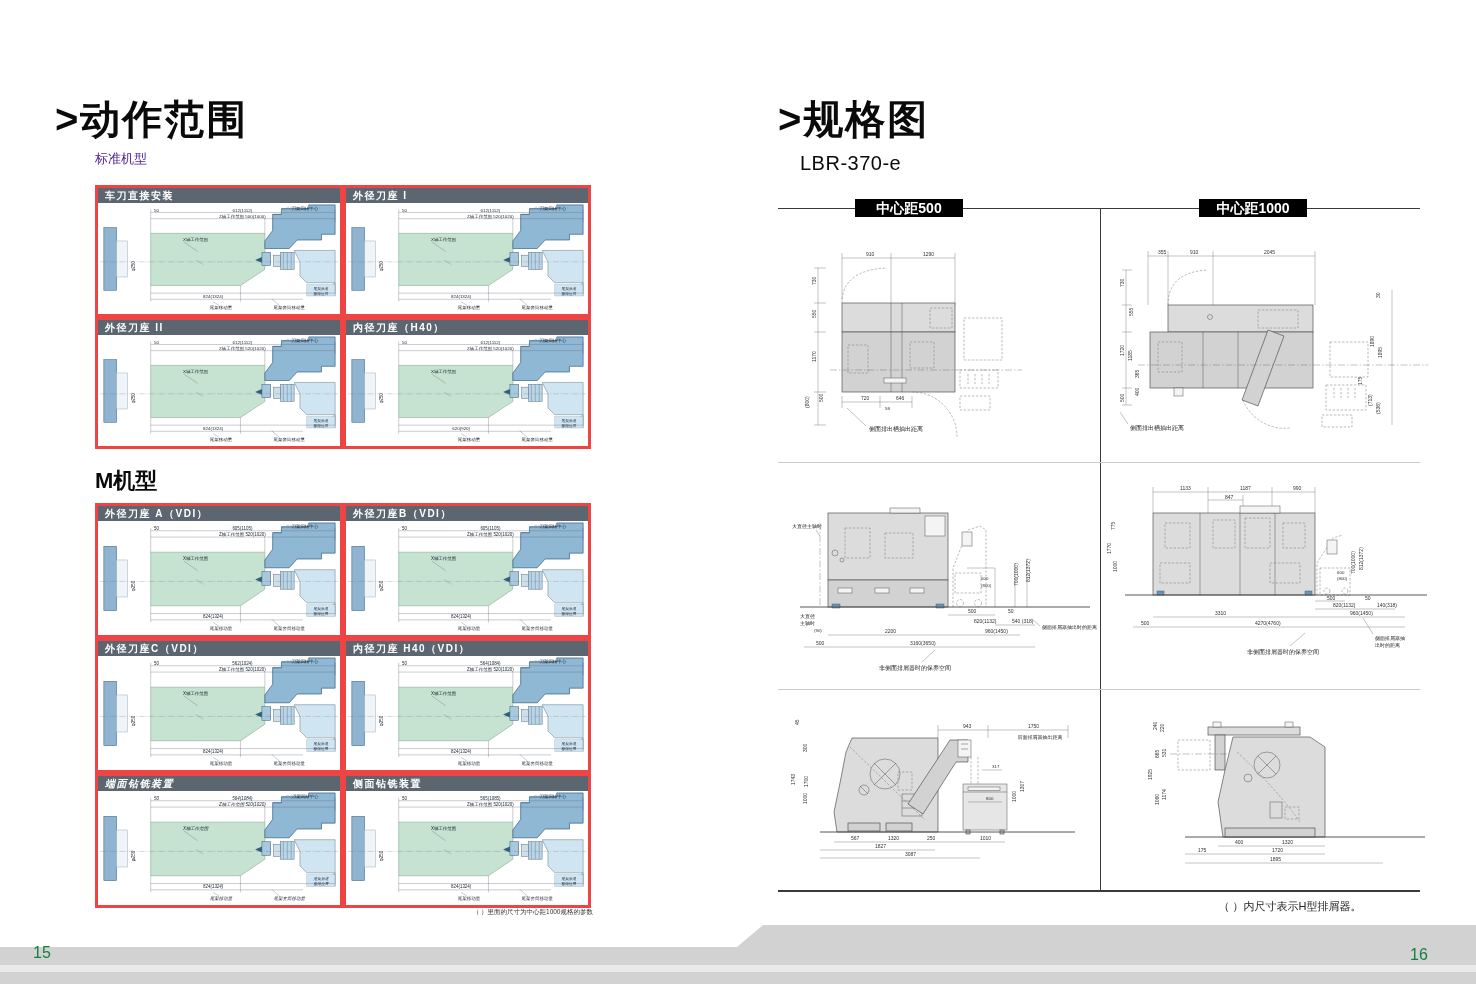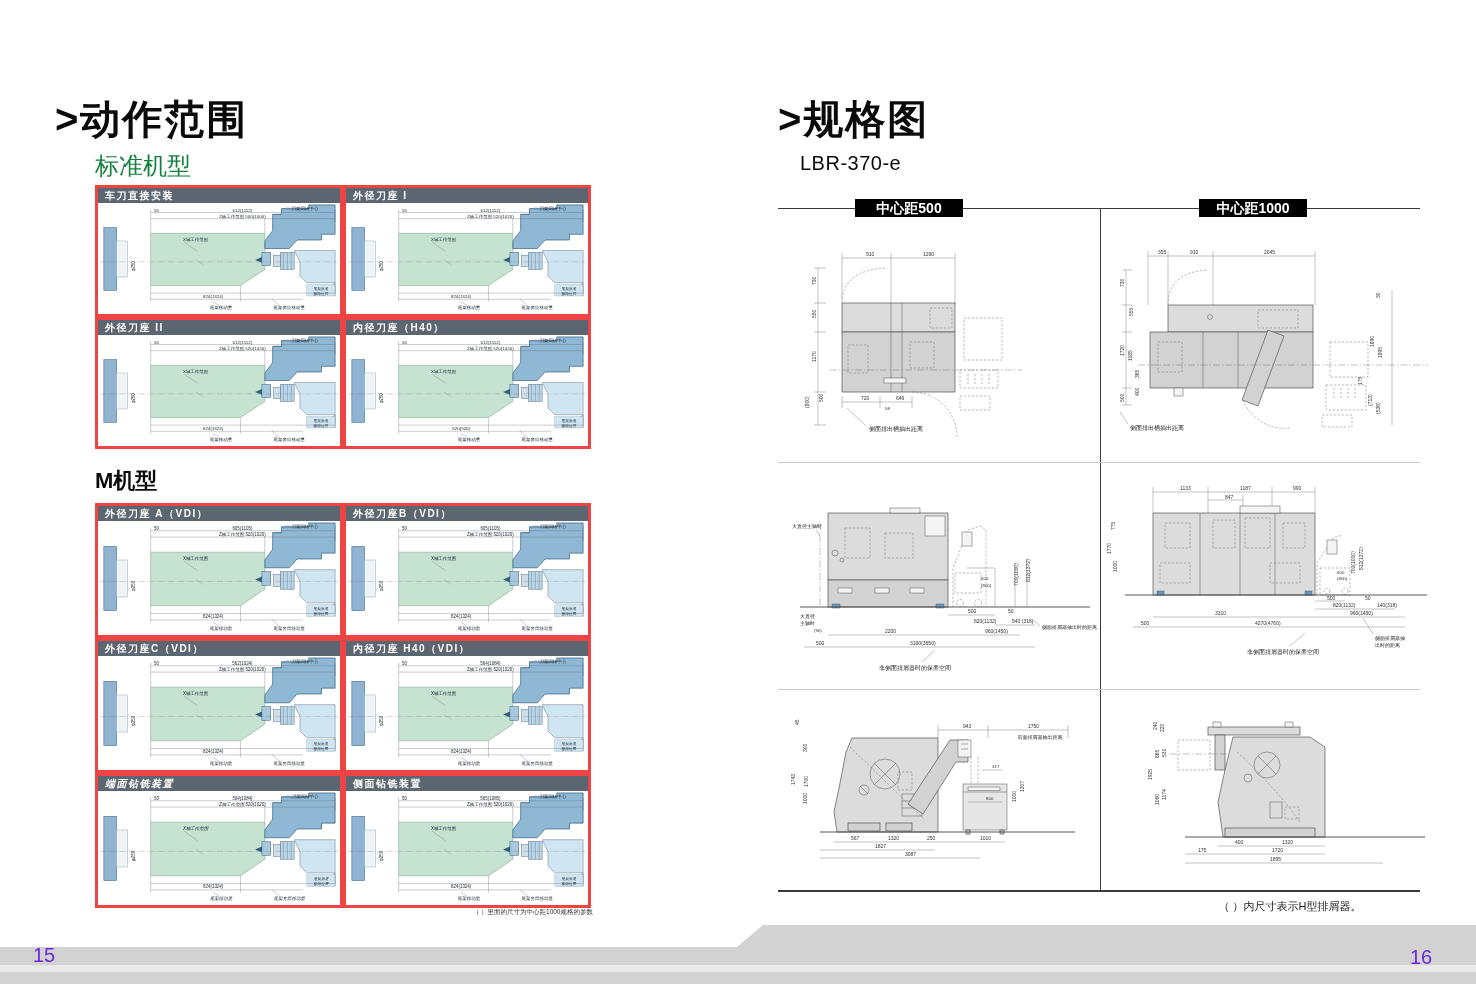--- a/index.html
+++ b/index.html
@@ -1,20 +1,20 @@
 <!DOCTYPE html>
 <html><head>
 <meta charset="utf-8">
 <style>
   html,body{margin:0;padding:0;background:#fff;}
   .spread{position:relative;width:1476px;height:984px;background:#ffffff;overflow:hidden;
           font-family:"Liberation Sans","DejaVu Sans",sans-serif;color:#111;}
   .abs{position:absolute;}
   .h1{font-size:40px;font-weight:bold;color:#0a0a0a;letter-spacing:2px;}
-  .sub{font-size:24px;color:#15803d;}
+  .sub{font-size:13px;color:#4c1d95;}
   .msub{font-size:22px;font-weight:bold;color:#0a0a0a;}
   .model{font-size:20px;font-weight:normal;color:#0a0a0a;letter-spacing:0.5px;}
   .panel{position:absolute;width:248px;border:3px solid #ef4444;background:#fff;box-sizing:border-box;
          display:flex;flex-direction:column;}
   .panel-hd{height:15px;background:#5b6670;color:#fff;font-size:10px;font-weight:bold;
             line-height:15px;padding-left:7px;letter-spacing:1.5px;flex:none;}
   .panel svg{display:block;width:100%;flex:1;}
   svg text{font-family:"Liberation Sans","DejaVu Sans",sans-serif;}
   .t{font-size:4.6px;fill:#1c2733;}
   .tt{font-size:3.8px;fill:#1c2733;}
@@ -28,21 +28,21 @@
   .mw{fill:#f4f4f4;stroke:#555;stroke-width:0.5;}
   .ln{stroke:#555;stroke-width:0.5;fill:none;}
   .dsh{stroke:#777;stroke-width:0.5;fill:none;stroke-dasharray:2.4 1.6;}
   .cl{stroke:#666;stroke-width:0.4;fill:none;stroke-dasharray:7 2 1.5 2;}
   .dl{stroke:#667;stroke-width:0.4;fill:none;}
   .blue{fill:#6b93b5;stroke:#3f6383;stroke-width:0.5;}
   .blkbox{position:absolute;background:#000000;color:#fff;font-size:14px;font-weight:bold;
           text-align:center;height:18px;line-height:18px;}
   .rule{position:absolute;background:#3a3a3a;}
   .rule-light{position:absolute;background:#c9ccce;height:1px;}
-  .pagenum{position:absolute;font-size:20px;color:#6d28d9;}
+  .pagenum{position:absolute;font-size:16px;color:#15803d;}
   .note-r{position:absolute;font-size:11px;color:#222;}
   .note-l{position:absolute;font-size:6.5px;color:#333;}
 </style>
 </head>
 <body>
 
 <div class="spread">
 
   <svg width="0" height="0" style="position:absolute" aria-hidden="true">
     <defs>

